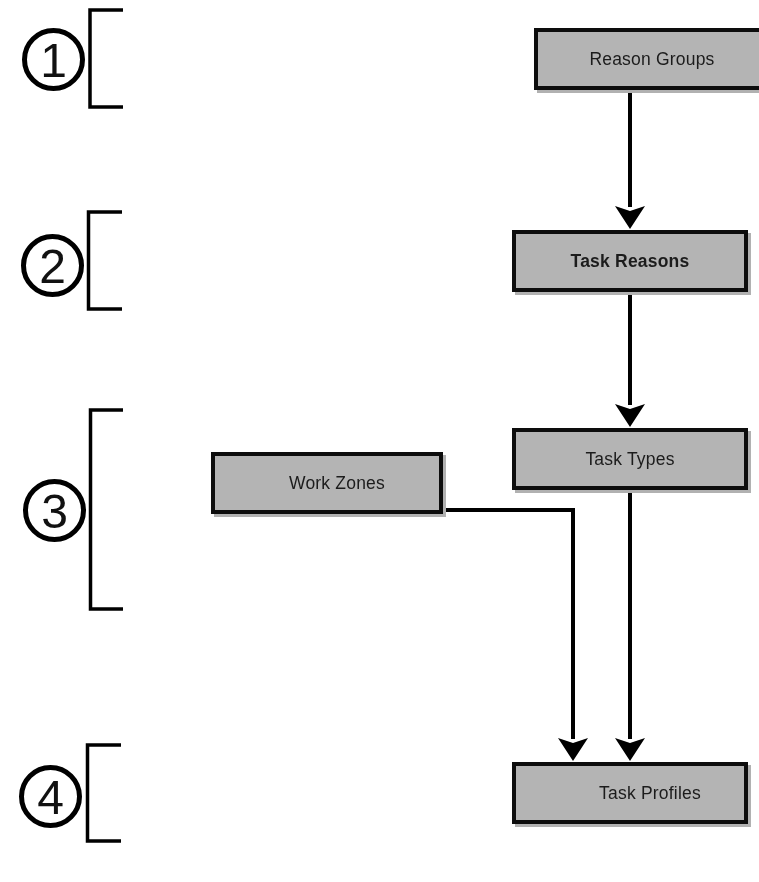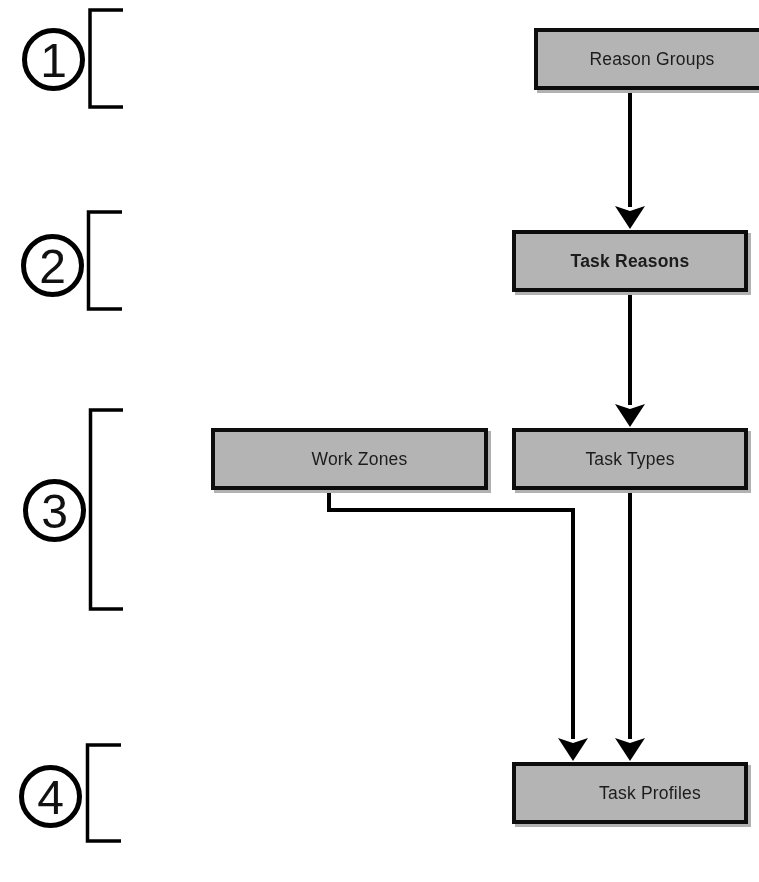--- a/index.html
+++ b/index.html
@@ -128,21 +128,21 @@
   <div class="step-circle" style="left:19px; top:765px;">
     <span class="step-number">4</span>
   </div>
 
   <div class="node" style="left:534px; top:28px;">
     <span class="node-label">Reason Groups</span>
   </div>
   <div class="node" style="left:512px; top:230px;font-weight:bold;">
     <span class="node-label">Task Reasons</span>
   </div>
-  <div class="node" style="left:211px; top:428px; width:277px;padding-left:20px;">
+  <div class="node" style="left:211px; top:452px; width:232px;padding-left:20px;">
     <span class="node-label">Work Zones</span>
   </div>
   <div class="node" style="left:512px; top:428px;">
     <span class="node-label">Task Types</span>
   </div>
   <div class="node" style="left:512px; top:762px;padding-left:40px;">
     <span class="node-label">Task Profiles</span>
   </div>
 
 </div>

